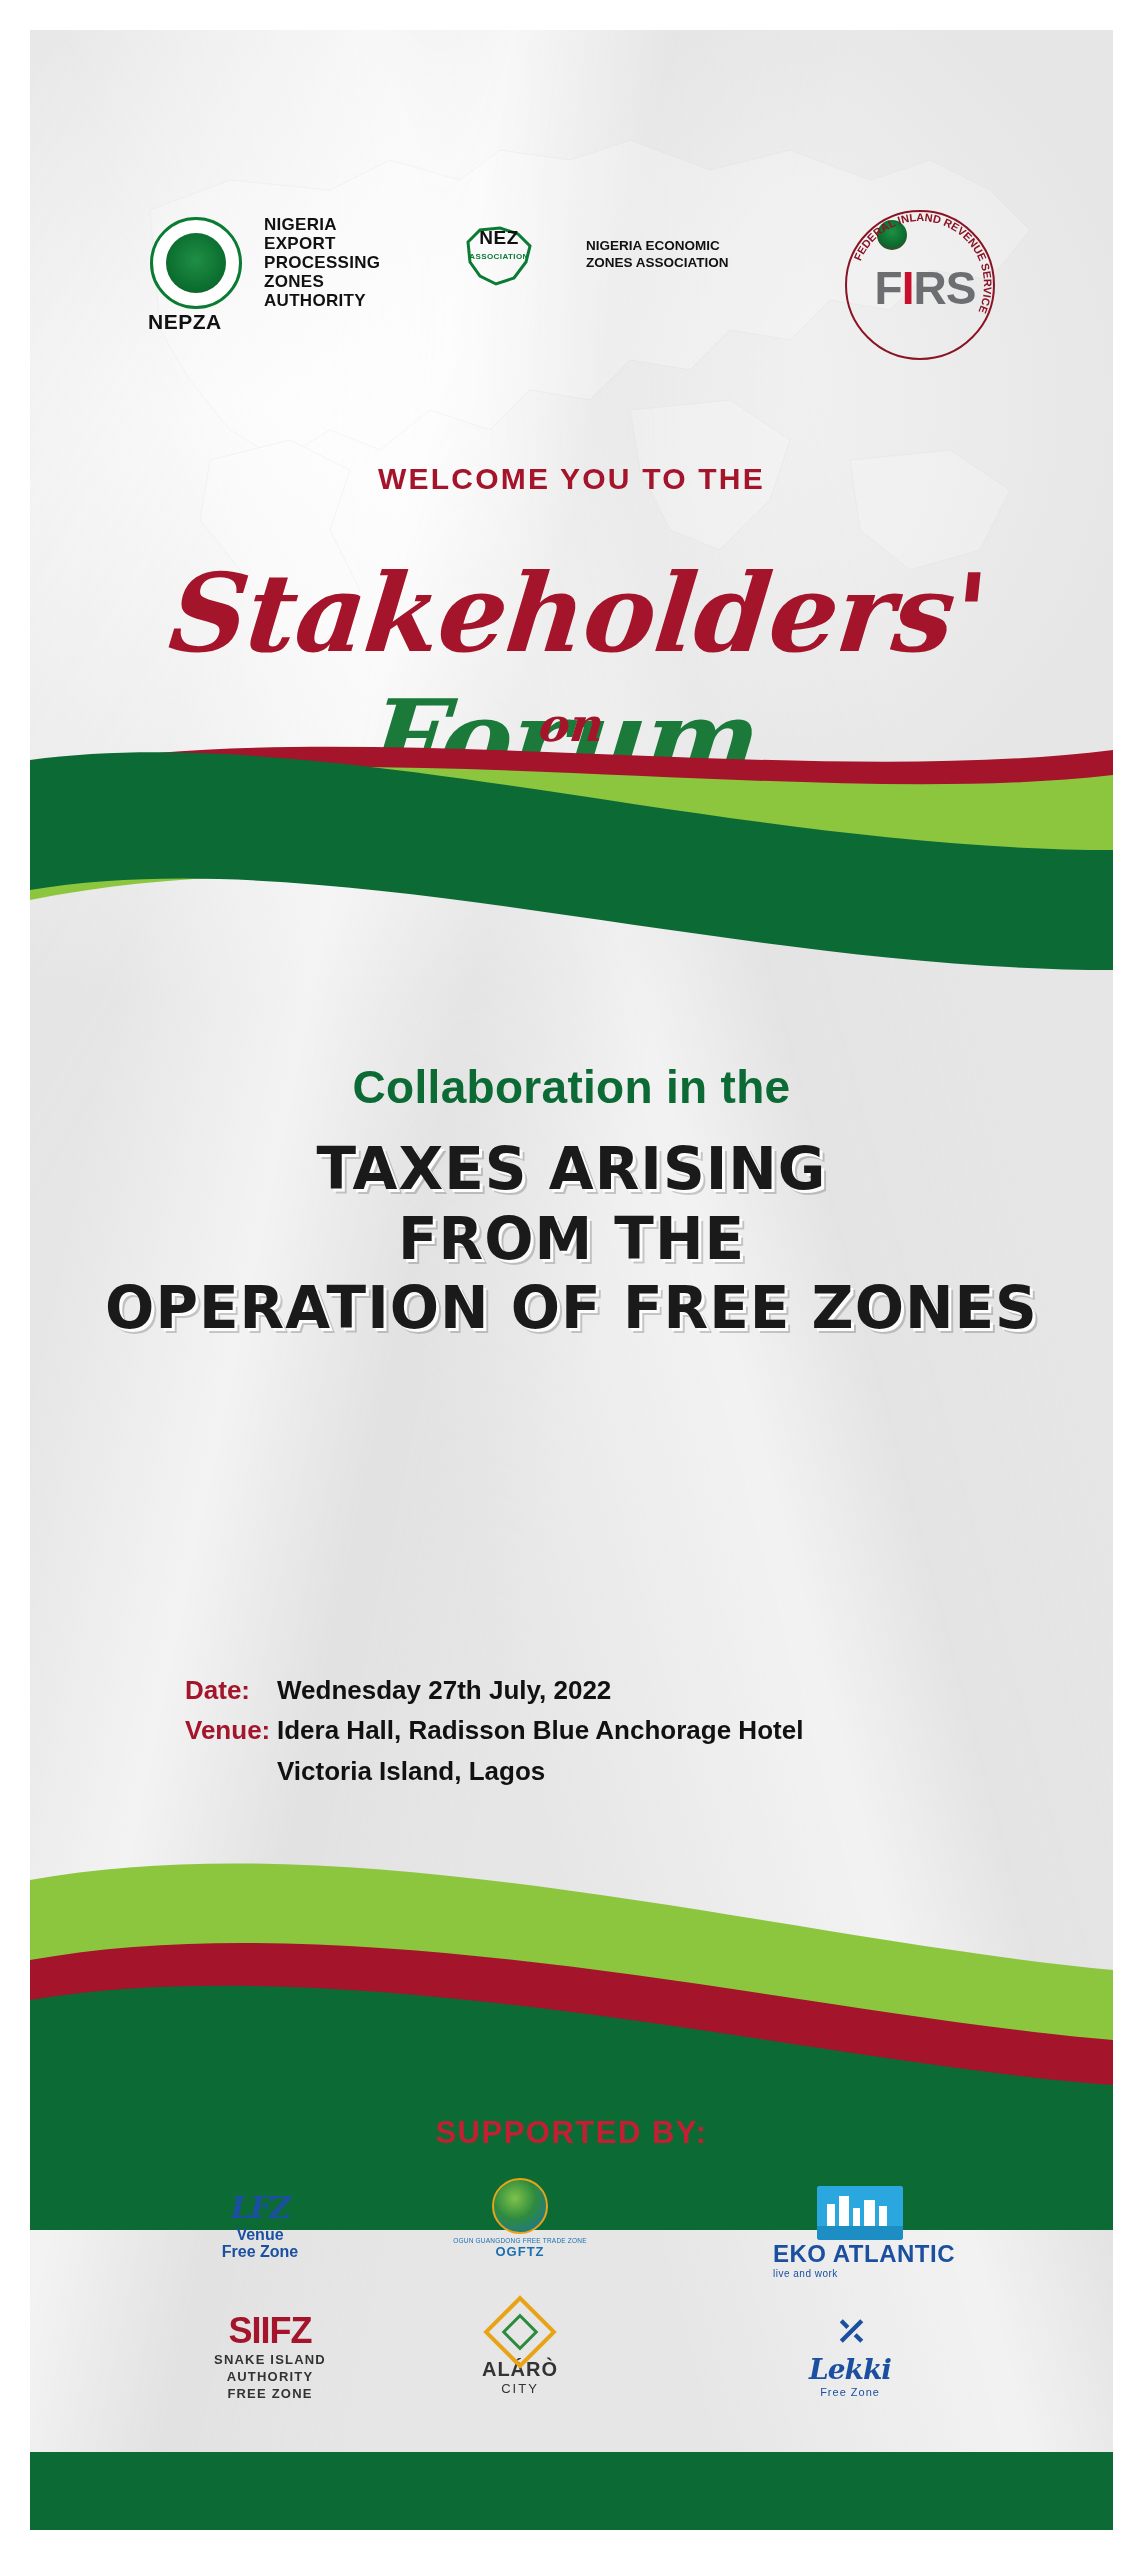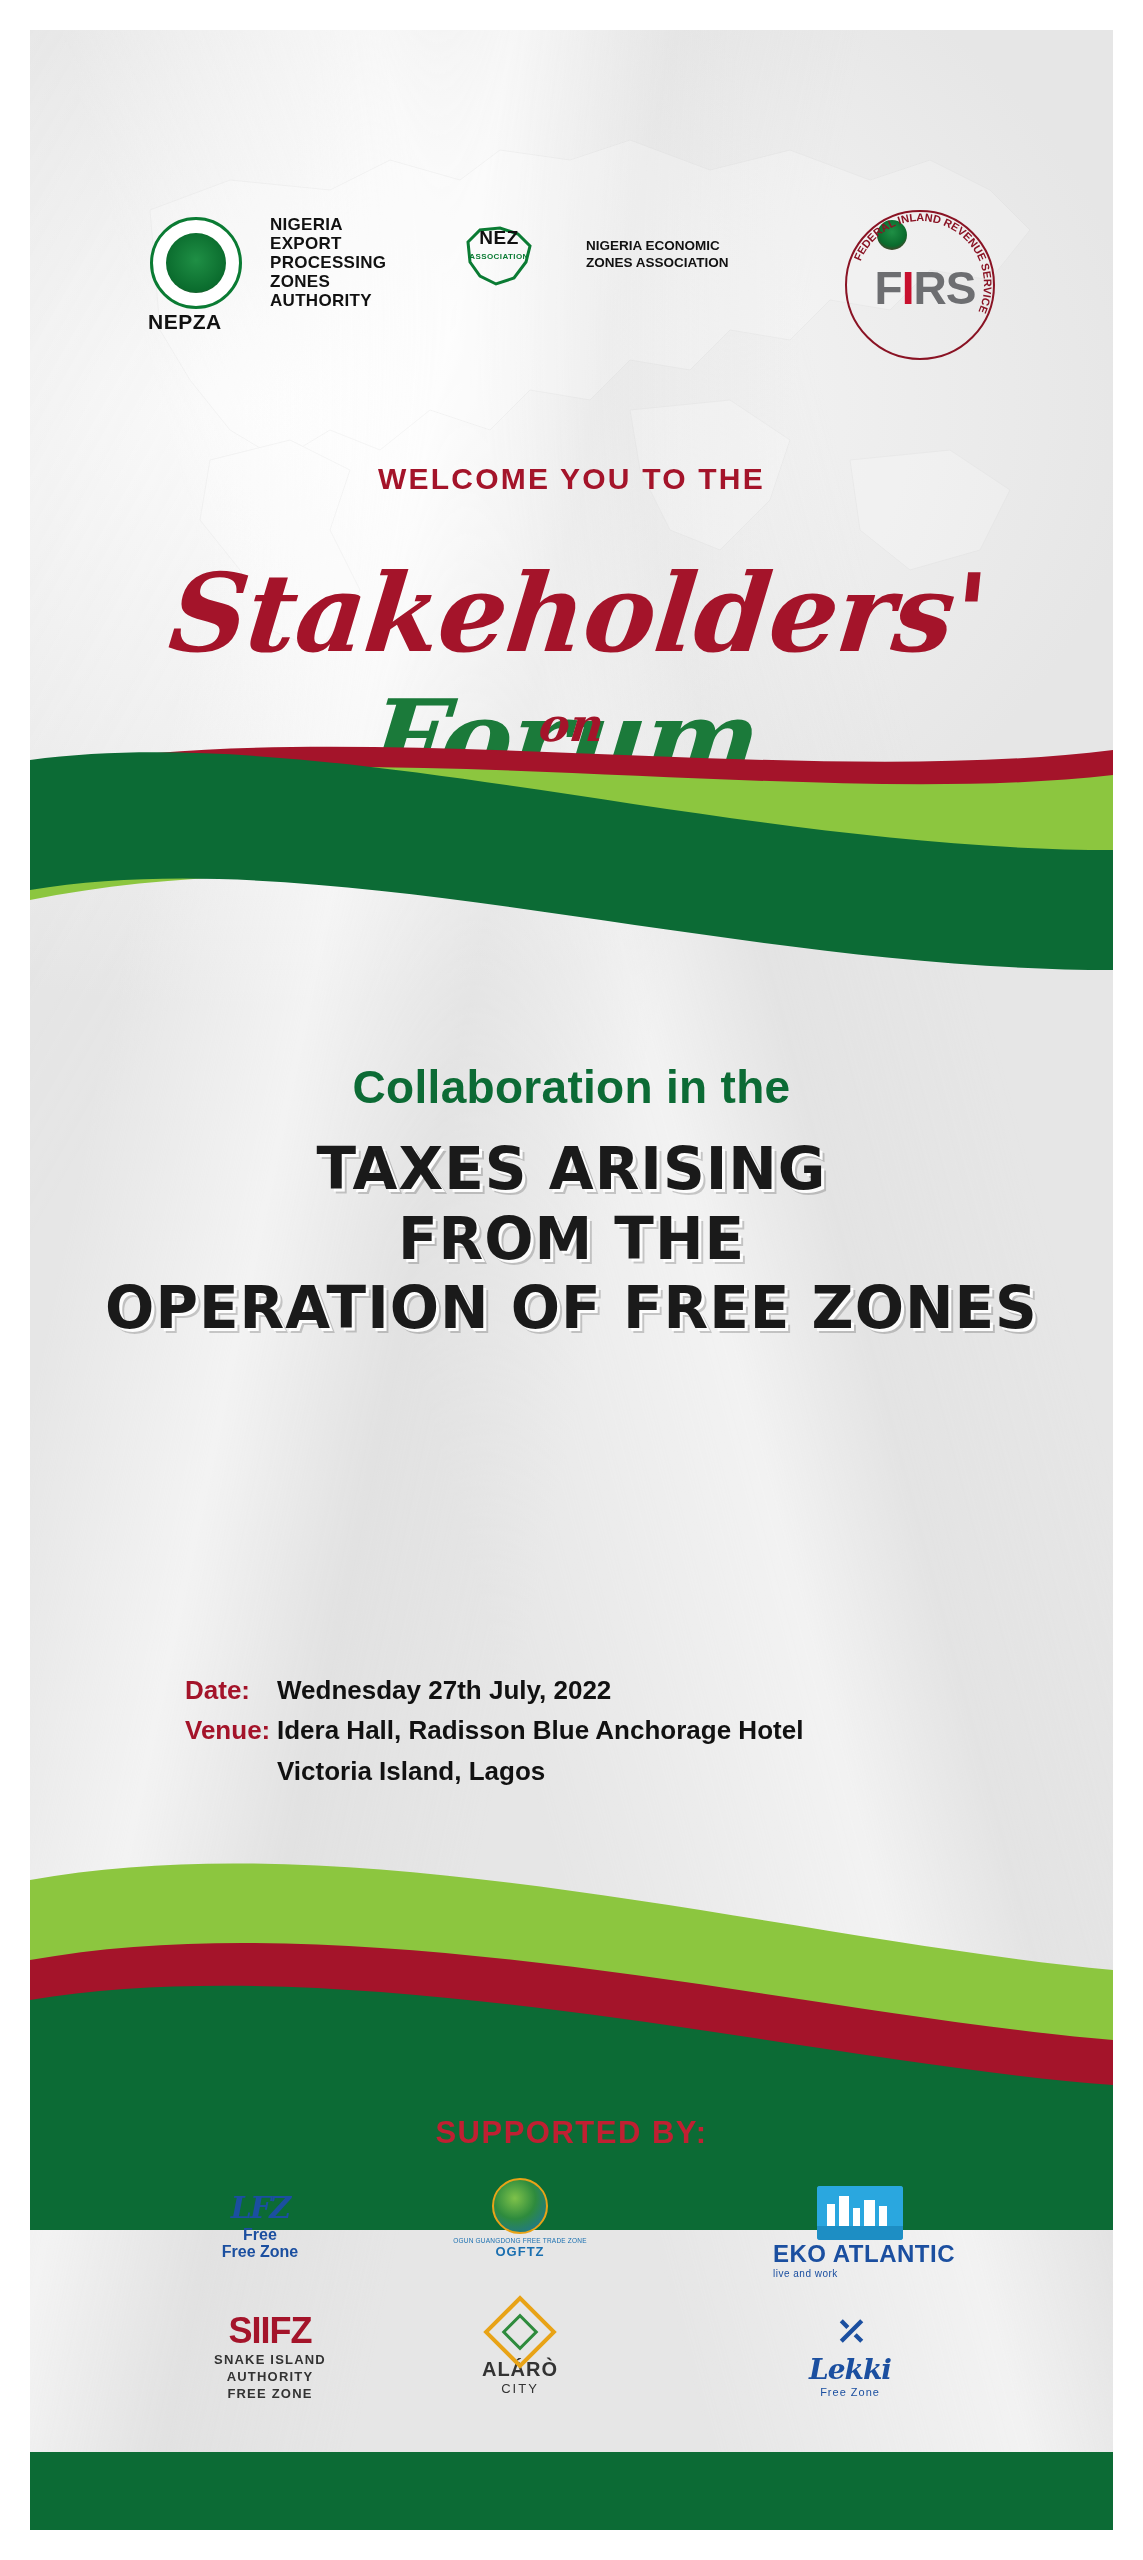--- a/index.html
+++ b/index.html
@@ -26,21 +26,21 @@
     pointer-events:none;}
   
   .worldmap{
     position:absolute;left:0;top:0;width:1083px;height:700px;opacity:.22;
     pointer-events:none;
   }
   
   .logos{
     position:absolute;top:90px;left:0;width:1083px;height:170px;
   }
-  .logo-nepza{position:absolute;left:120px;top:95px;display:flex;align-items:center;gap:28px;}
+  .logo-nepza{position:absolute;left:120px;top:95px;display:flex;align-items:center;gap:22px;}
   .nepza-seal{
     width:92px;height:92px;border-radius:50%;
     background:#ffffff;border:3px solid #0a7b33;
     position:relative;display:flex;align-items:center;justify-content:center;
     box-sizing:border-box;
   }
   .nepza-seal .inner{
     width:60px;height:60px;border-radius:50%;
     background:radial-gradient(circle at 50% 45%, #1f8f45 0%, #0a6b2d 70%, #8a1324 100%);
     position:relative;
@@ -265,21 +265,21 @@
     <path d="M0,150 C330,95 800,215 1083,235 L1083,380 L0,380 Z" fill="#0c6b35"></path>
   </svg>
 
   <div class="supported">SUPPORTED BY:</div>
 
   <div class="sponsors">
 
     <div class="sp sp-lfz">
       <div class="lfz-mark">LFZ</div>
       <div class="lfz-name">
-        <div>Free</div>
+        <div>Venue</div>
         <div>Free Zone</div>
       </div>
     </div>
 
     <div class="sp sp-ogftz">
       <div class="globe"></div>
       <div class="ogftz-sub">OGUN GUANGDONG FREE TRADE ZONE</div>
       <div class="ogftz-name">OGFTZ</div>
     </div>
 

